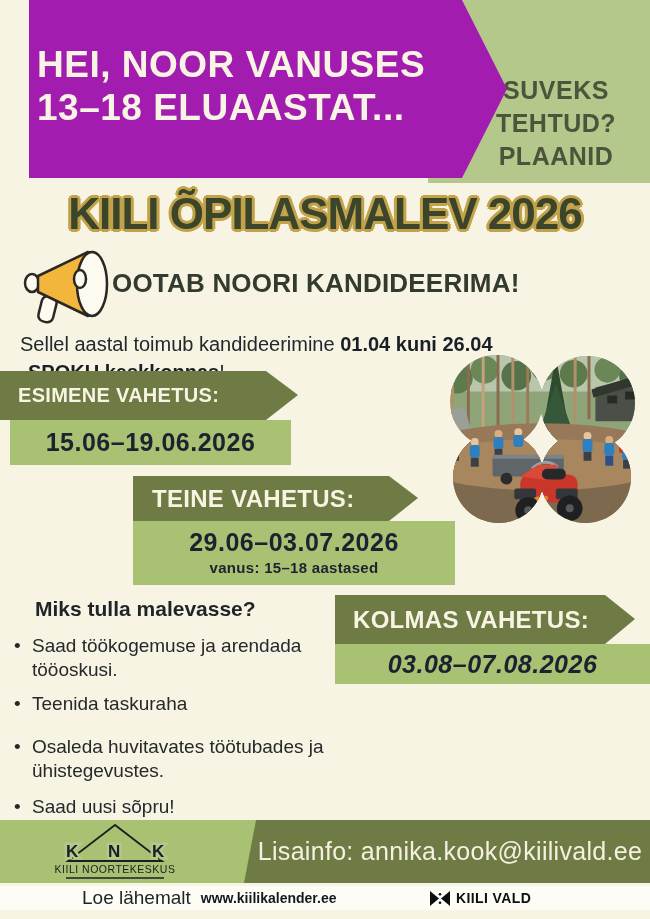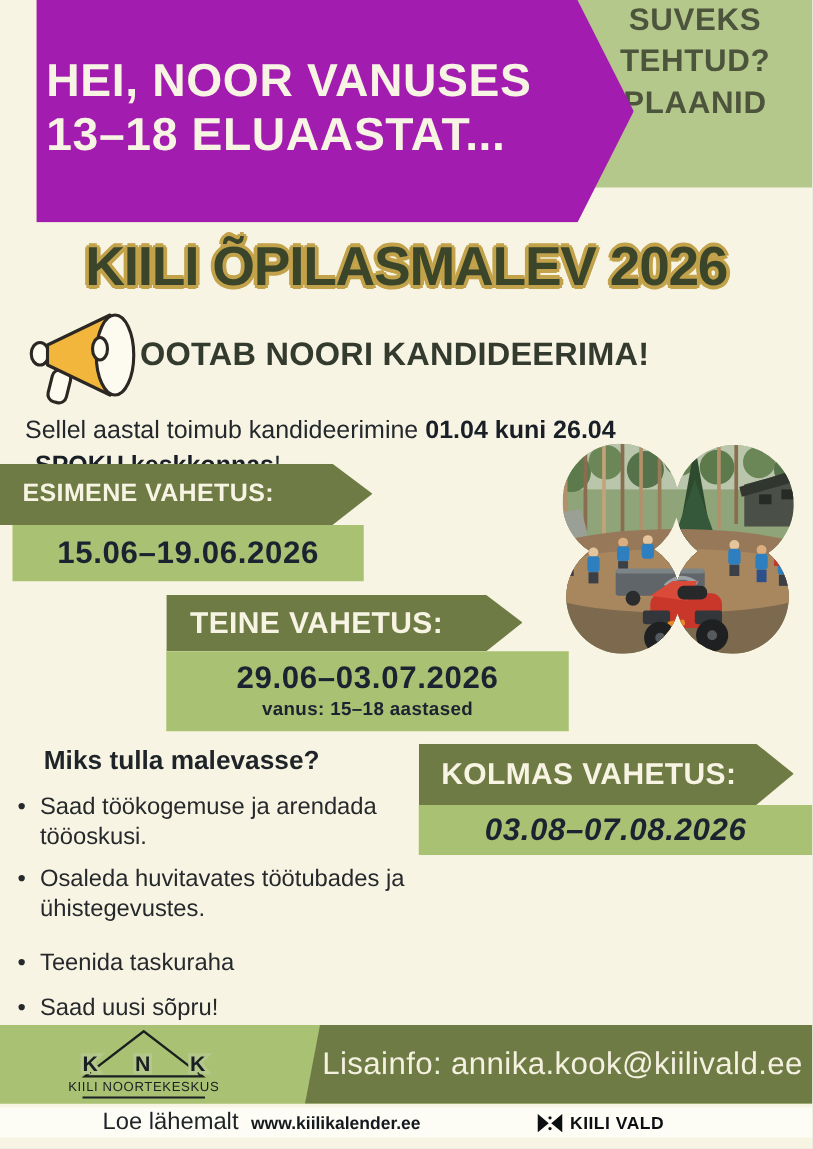--- a/index.html
+++ b/index.html
@@ -1,21 +1,21 @@
 <!DOCTYPE html>
 <html><head>
 <meta charset="utf-8">
 <style>
   html,body{margin:0;padding:0;}
   body{background:#ddd;font-family:"Liberation Sans",sans-serif;}
   .poster{position:relative;width:650px;height:919px;background:#f8f4e3;overflow:hidden;margin:0 auto;}
 
   
-  .side-panel{position:absolute;left:428px;top:0;width:222px;height:150px;background:#b5c88c;
-    display:flex;align-items:flex-start;justify-content:center;z-index:1;}
+  .side-panel{position:absolute;left:428px;top:0;width:222px;height:183px;background:#b5c88c;
+    display:flex;align-items:flex-end;justify-content:center;z-index:1;}
   .side-panel .q{padding-left:34px;padding-bottom:10px;text-align:center;font-weight:bold;font-size:25px;
     line-height:1.32;color:#4c543c;letter-spacing:.5px;}
   .top-banner{position:absolute;left:0;top:0;width:480px;height:178px;background:#a21caf;z-index:2;
     clip-path:polygon(0 0,433px 0,478px 89px,433px 178px,0 178px);
     padding:44px 0 0 8px;box-sizing:border-box;margin-left:29px;}
   .top-banner .l{font-weight:bold;font-size:37px;line-height:1.15;color:#f8f4e4;letter-spacing:.5px;}
 
   .main-title{position:absolute;left:0;top:189px;width:650px;text-align:center;
     font-size:44px;font-weight:bold;letter-spacing:-1px;color:#3b452a;
     text-shadow:-2px -2px 0 #c2a24a,2px -2px 0 #c2a24a,-2px 2px 0 #c2a24a,2px 2px 0 #c2a24a,
@@ -221,22 +221,22 @@
     <div class="banner-label">TEINE VAHETUS:</div>
   </div>
   <div class="light-band s2-band">
     <div class="date-line">29.06–03.07.2026</div>
     <div class="note-line">vanus: 15–18 aastased</div>
   </div>
 
   <div class="why-heading">Miks tulla malevasse?</div>
   <ul class="why-list">
     <li><span>Saad töökogemuse ja arendada tööoskusi.</span></li>
+    <li><span>Teenida taskuraha</span></li>
     <li><span>Osaleda huvitavates töötubades ja ühistegevustes.</span></li>
-    <li><span>Teenida taskuraha</span></li>
     <li><span>Saad uusi sõpru!</span></li>
   </ul>
 
   <div class="dark-banner s3-banner">
     <div class="banner-label">KOLMAS VAHETUS:</div>
   </div>
   <div class="light-band s3-band">
     <div class="date-line">03.08–07.08.2026</div>
   </div>
 

